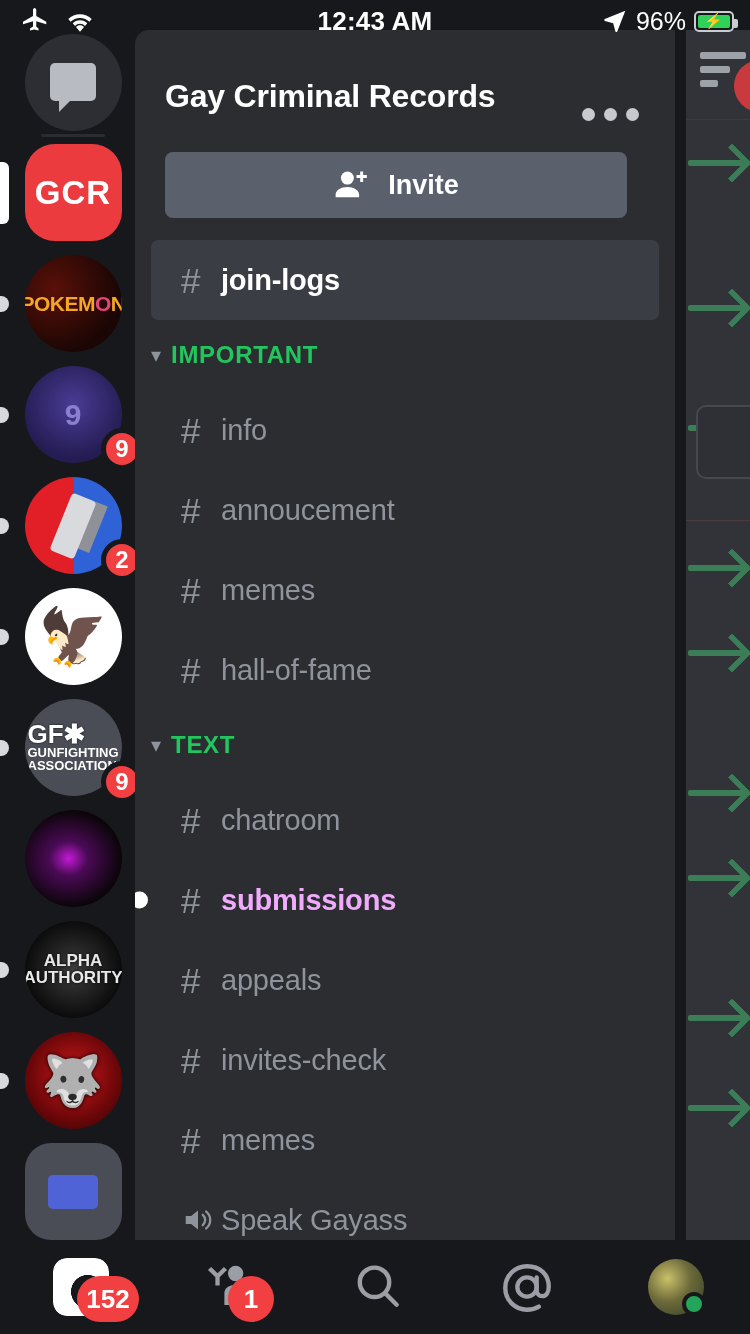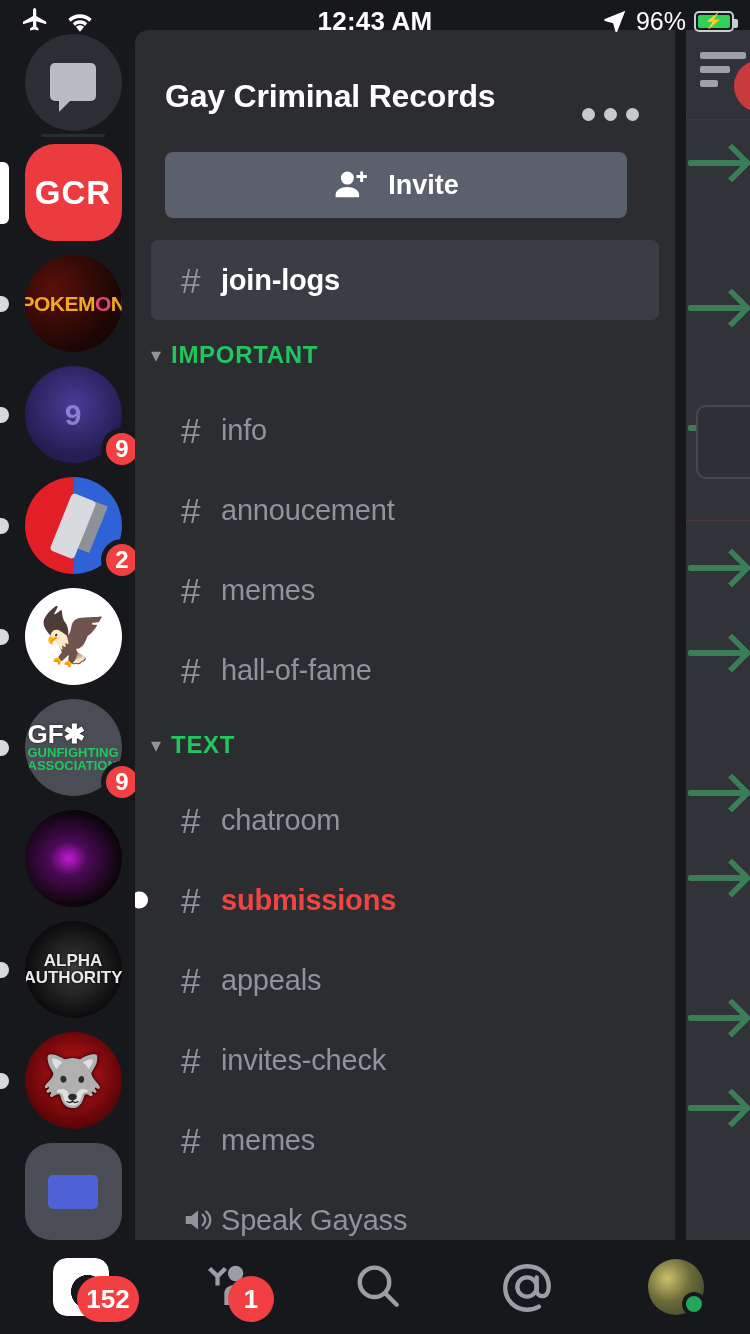--- a/index.html
+++ b/index.html
@@ -65,21 +65,21 @@
   .art-foot{ background:radial-gradient(circle at 50% 40%, #4a3c96 0%, #241c52 70%); }
   .art-foot .num{ font-size:30px; color:#8a7fd0; font-weight:800; }
   .art-knife{ background:linear-gradient(90deg,#e21f26 0%,#e21f26 50%,#2f62d6 50%,#2f62d6 100%); }
   .art-knife .kn{ width:26px;height:62px;background:#d8dade;transform:rotate(22deg);
     border-radius:4px; box-shadow:18px -6px 0 -6px #8e9298; }
   .art-eagle{ background:#fff; }
   .art-eagle .bird{ font-size:56px; color:#0a0a0a; line-height:1; }
   .art-gfa{ background:#4a4d55; }
   .art-gfa .t1{ font-size:26px; font-weight:900; color:#fff; line-height:.9;
     text-shadow:0 0 2px #000; }
-  .art-gfa .t2{ font-size:13px; font-weight:900; color:#22c55e; line-height:1; }
+  .art-gfa .t2{ font-size:13px; font-weight:900; color:#ffffff; line-height:1; }
   .art-purple{ background:radial-gradient(ellipse at 45% 50%, #c11ad4 0%, #4a0a55 25%, #0b0509 70%); }
   .art-alpha{ background:radial-gradient(circle at 50% 50%, #3d3d3d 0%, #080808 75%);
     font-size:17px; font-weight:900; color:#e8e8e8; line-height:.95;
     text-shadow:0 0 3px #000; }
   .art-wolf{ background:radial-gradient(circle at 50% 45%, #d2181c 0%, #6d0709 60%, #2a0203 100%); }
   .art-wolf .w{ font-size:50px; color:#eceef0; line-height:1; text-shadow:0 0 4px #000; }
   .art-folder{ background:#4a4d55; border-radius:26px; }
   .art-folder .f{ width:50px;height:34px;background:#4f63d6;border-radius:5px; }
 
   
@@ -101,21 +101,21 @@
   .svgi{ display:block; }
 
   .chanlist{ position:absolute; left:0; right:0; top:210px; bottom:0; }
   .chan{ position:relative; height:80px; display:flex; align-items:center;
     margin:0 16px; padding-left:30px; border-radius:7px; }
   .chan.active{ background:#3a3d44; }
   .chan .hash{ font-size:35px; color:#8f949c; font-weight:400; width:40px;
     line-height:1; }
   .chan .name{ font-size:29px; color:#8f949c; letter-spacing:-.2px; }
   .chan.active .name{ color:#fff; font-weight:700; }
-  .chan.unread .name{ color:#ef4444; font-weight:700; }
+  .chan.unread .name{ color:#f0abfc; font-weight:700; }
   .chan .udot{ position:absolute; left:-20px; top:50%; transform:translateY(-50%);
     width:17px;height:17px;background:#fff;border-radius:50%; }
   .cat{ display:flex; align-items:center; height:70px; margin-left:16px;
     padding-left:0px; }
   .cat .chev{ color:#8f949c; font-size:20px; margin-right:10px; line-height:1; }
   .cat .catname{ font-size:24px; font-weight:700; color:#22c55e;
     letter-spacing:.7px; }
   .voiceico{ width:40px; display:flex; align-items:center; }
 
   

